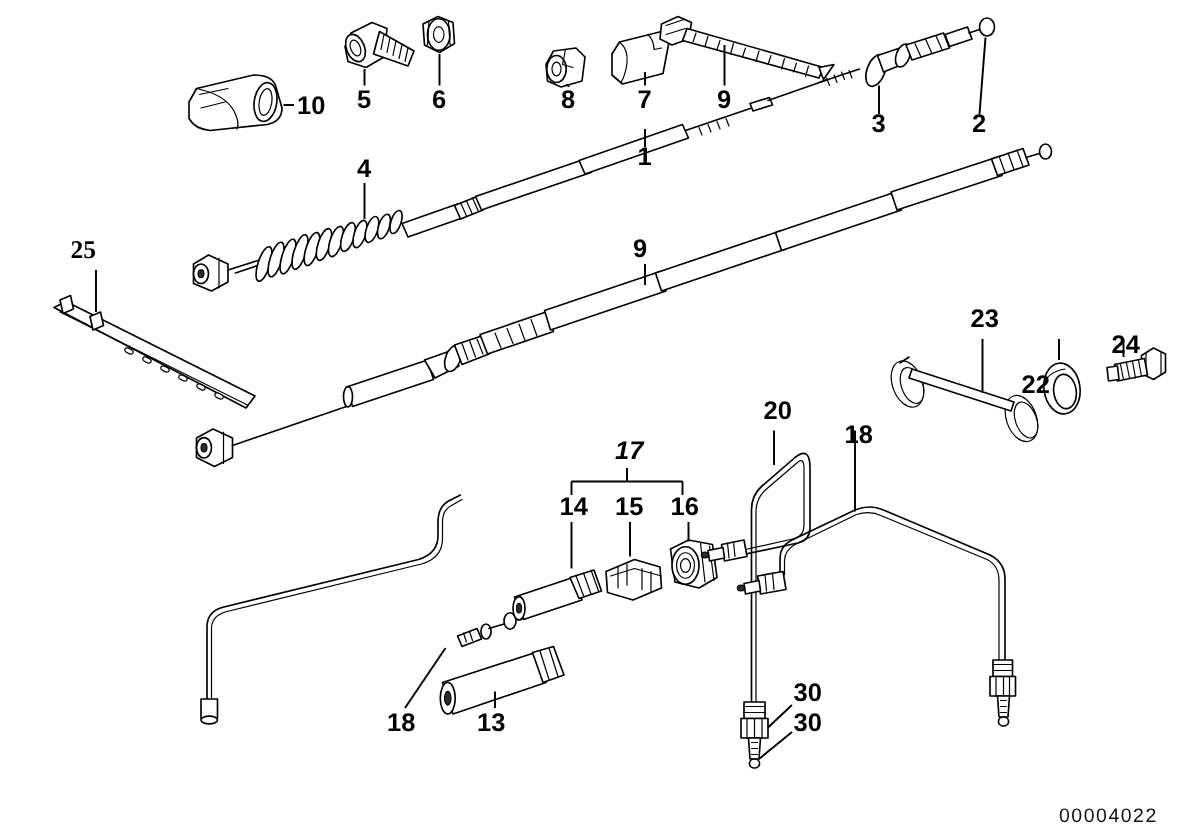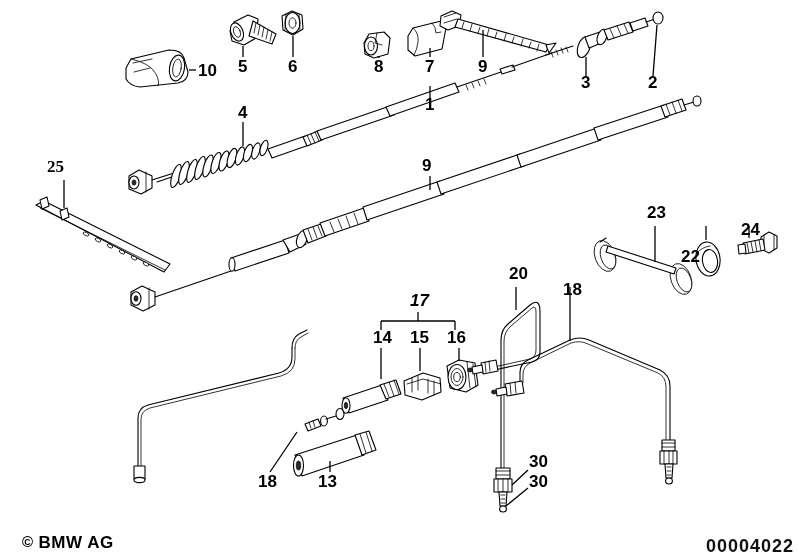--- a/index.html
+++ b/index.html
@@ -4,21 +4,21 @@
 <style>
   html,body{margin:0;padding:0;background:#ffffff;}
   body{width:799px;height:559px;overflow:hidden;
        font-family:"Liberation Sans","DejaVu Sans",sans-serif;color:#000;}
   #sheet{position:relative;width:799px;height:559px;background:#fff;}
   svg#diagram{position:absolute;left:0;top:0;width:799px;height:559px;}
   .lbl{position:absolute;font-weight:bold;font-size:17px;line-height:17px;
        color:#000;white-space:nowrap;letter-spacing:0px;}
   #footer-left{position:absolute;left:22px;top:533px;font-size:17px;font-weight:bold;
        letter-spacing:0.5px;}
-  #footer-right{position:absolute;left:706px;top:536px;font-size:18px;font-weight:bold;
+  #footer-right{position:absolute;left:706px;top:536px;font-size:13px;font-weight:normal;
        letter-spacing:1px;color:#111;}
   .cp{font-size:15px;vertical-align:1px;}
 </style>
 </head>
 <body>
 
 <div id="sheet">
 
   <svg id="diagram" viewBox="0 0 799 559">
     <defs>
@@ -322,18 +322,15 @@
   <div class="lbl" style="left:410px; top:292px;font-style:italic;">17</div>
   <div class="lbl" style="left:563px; top:265px;margin-top:16px;">18</div>
   <div class="lbl" style="left:509px; top:265px;">20</div>
   <div class="lbl" style="left:529px; top:473px;">30</div>
   <div class="lbl" style="left:529px; top:453px;">30</div>
   <div class="lbl" style="left:681px; top:204px;margin-top:44px;">22</div>
   <div class="lbl" style="left:647px; top:204px;text-align:right;">23</div>
   <div class="lbl" style="left:741px; top:221px;">24</div>
   <div class="lbl" style="left:47px;  top:158px;font-family:Liberation Serif, serif;">25</div>
 
-  <div id="footer-left">
-    <span class="cp">©</span><span style="margin-left:5px;">BMW AG</span>
-  </div>
   <div id="footer-right">00004022</div>
 
 </div>
 
 </body></html>

